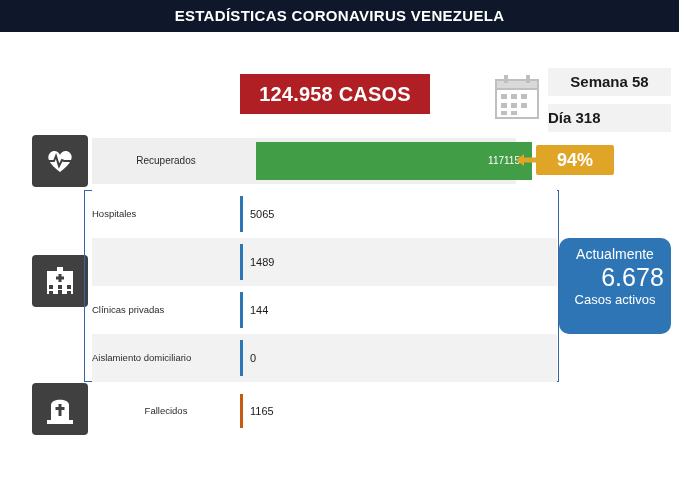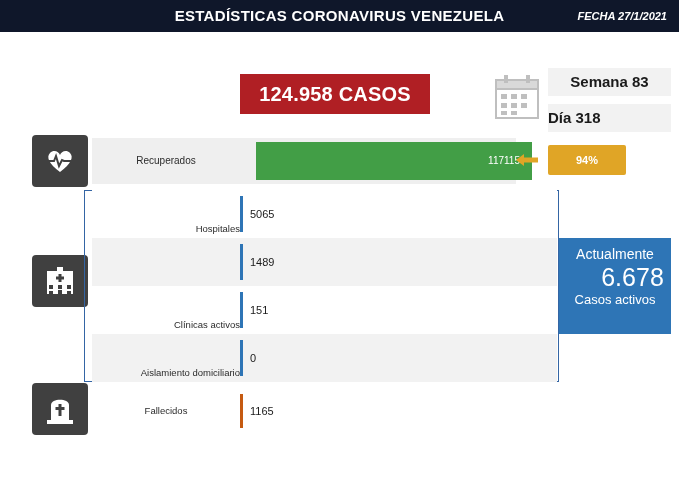--- a/index.html
+++ b/index.html
@@ -133,25 +133,25 @@
   }
   .recovered-value {
     position: absolute;
     right: 12px; top: 0;
     line-height: 38px;
     font-size: 10px;
     color: #ffffff;
   }
   .pct-badge {
     position: absolute;
-    left: 548px; top: 145px;
+    left: 536px; top: 145px;
     width: 78px; height: 30px;
     background: #e0a526;
     color: #ffffff;
-    font-size: 11px;
+    font-size: 18px;
     font-weight: bold;
     text-align: center;
     line-height: 30px;
     border-radius: 2px;
   }
   .pct-arrow {
     position: absolute;
     left: 516px; top: 152px;
     width: 22px; height: 16px;
   }
@@ -166,33 +166,34 @@
     box-sizing: border-box;
     background: transparent;
   }
   .active-box {
     position: absolute;
     left: 559px; top: 238px;
     width: 112px; height: 96px;
     background: #2e75b6;
     color: #ffffff;
     text-align: center;
+    border-radius: 10px;
   }
   .active-box .t1 { font-size: 14px; margin-top: 8px; }
   .active-box .t2 { font-size: 25px; font-weight: normal; line-height: 30px; padding-left: 35px; }
   .active-box .t3 { font-size: 13px; }
 
   
   .brow { position: absolute; left: 92px; height: 48px; width: 465px; }
   .brow .blabel {
     position: absolute;
-    left: 0; top: 15px;
+    left: 0; top: 0;
     width: 148px; height: 48px;
     line-height: 48px;
-    text-align: right;
+    text-align: left;
     font-size: 9.5px;
     color: #2b2b2b;
   }
   .brow .btick {
     position: absolute;
     left: 148px; top: 6px;
     width: 3px; height: 36px;
   }
   .brow .bvalue {
     position: absolute;
@@ -237,21 +238,20 @@
     color: #1a1a1a;
   }
 </style>
 </head>
 <body>
 
 <div id="page">
 
   <div class="header">
     <div class="header-title">ESTADÍSTICAS CORONAVIRUS VENEZUELA</div>
-    <div class="header-date">FECHA 27/1/2021</div>
   </div>
 
   <div class="cases-badge">124.958 CASOS</div>
 
   <div class="calendar-icon">
     <svg width="46" height="46" viewBox="0 0 46 46">
       <rect x="2" y="6" width="42" height="38" fill="#ffffff" stroke="#bfbfbf" stroke-width="2"></rect>
       <rect x="2" y="6" width="42" height="9" fill="#d9d9d9" stroke="#bfbfbf" stroke-width="2"></rect>
       <rect x="10" y="1" width="4" height="8" fill="#bfbfbf"></rect>
       <rect x="32" y="1" width="4" height="8" fill="#bfbfbf"></rect>
@@ -260,21 +260,21 @@
         <rect x="17" y="20" width="6" height="5"></rect>
         <rect x="27" y="20" width="6" height="5"></rect>
         <rect x="7" y="29" width="6" height="5"></rect>
         <rect x="17" y="29" width="6" height="5"></rect>
         <rect x="27" y="29" width="6" height="5"></rect>
         <rect x="7" y="37" width="6" height="4"></rect>
         <rect x="17" y="37" width="6" height="4"></rect>
       </g>
     </svg>
   </div>
-  <div class="week-box">Semana 83</div>
+  <div class="week-box">Semana 58</div>
   <div class="day-box">Día 318</div>
 
   <div class="side-icon icon-recovered">
     <svg width="30" height="26" viewBox="0 0 30 26">
       <path d="M15 24 C 4 16, 1 9, 5 5 C 9 1, 14 4, 15 7 C 16 4, 21 1, 25 5 C 29 9, 26 16, 15 24 Z" fill="#ffffff"></path>
       <path d="M1 13 H9 L11 8 L14 18 L17 12 L19 13 H29" stroke="#404040" stroke-width="2" fill="none"></path>
     </svg>
   </div>
 
   <div class="recovered-row"></div>
@@ -313,23 +313,23 @@
     <div class="btick" style="background:#2e75b6"></div>
     <div class="bvalue">5065</div>
   </div>
 
   <div class="brow row-cdi">
     <div class="btick" style="background:#2e75b6"></div>
     <div class="bvalue">1489</div>
   </div>
 
   <div class="brow row-clinicas">
-    <div class="blabel">Clínicas activos</div>
+    <div class="blabel">Clínicas privadas</div>
     <div class="btick" style="background:#2e75b6"></div>
-    <div class="bvalue">151</div>
+    <div class="bvalue">144</div>
   </div>
 
   <div class="brow row-aislamiento">
     <div class="blabel">Aislamiento domiciliario</div>
     <div class="btick" style="background:#2e75b6"></div>
     <div class="bvalue">0</div>
   </div>
 
   <div class="active-box">
     <div class="t1">Actualmente</div>

